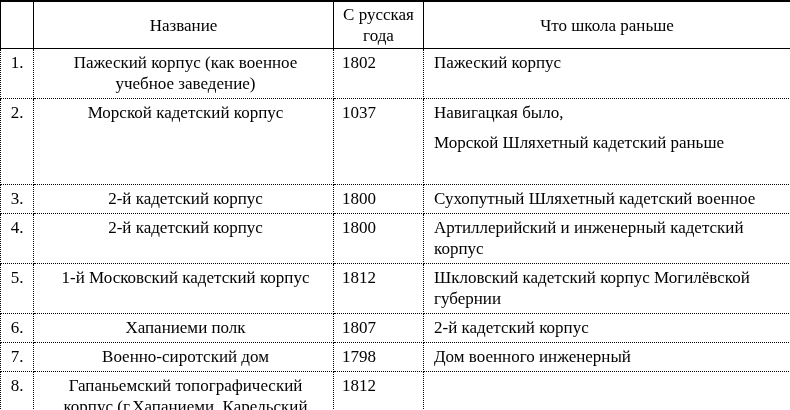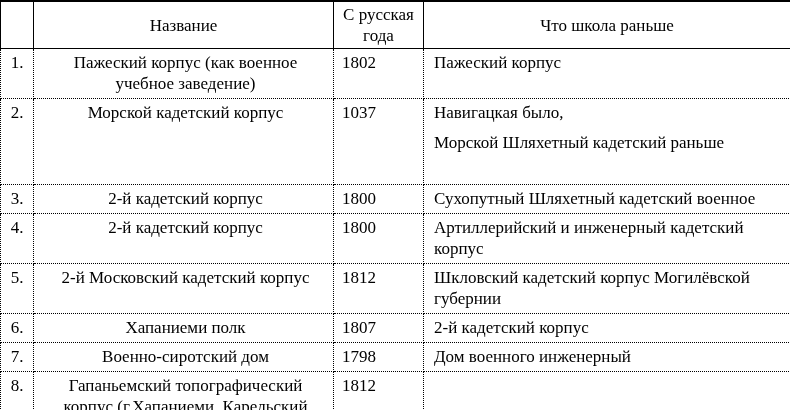--- a/index.html
+++ b/index.html
@@ -89,21 +89,21 @@
       <tr>
         <td class="num">4.</td>
         <td class="name">2-й кадетский корпус</td>
         <td class="year">1800</td>
         <td class="prev">
           <p>Артиллерийский и инженерный кадетский корпус</p>
         </td>
       </tr>
       <tr>
         <td class="num">5.</td>
-        <td class="name">2-й Московский кадетский корпус</td>
+        <td class="name">1-й Московский кадетский корпус</td>
         <td class="year">1812</td>
         <td class="prev">
           <p>Шкловский кадетский корпус Могилёвской губернии</p>
         </td>
       </tr>
       <tr>
         <td class="num">6.</td>
         <td class="name">Хапаниеми полк</td>
         <td class="year">1807</td>
         <td class="prev">

